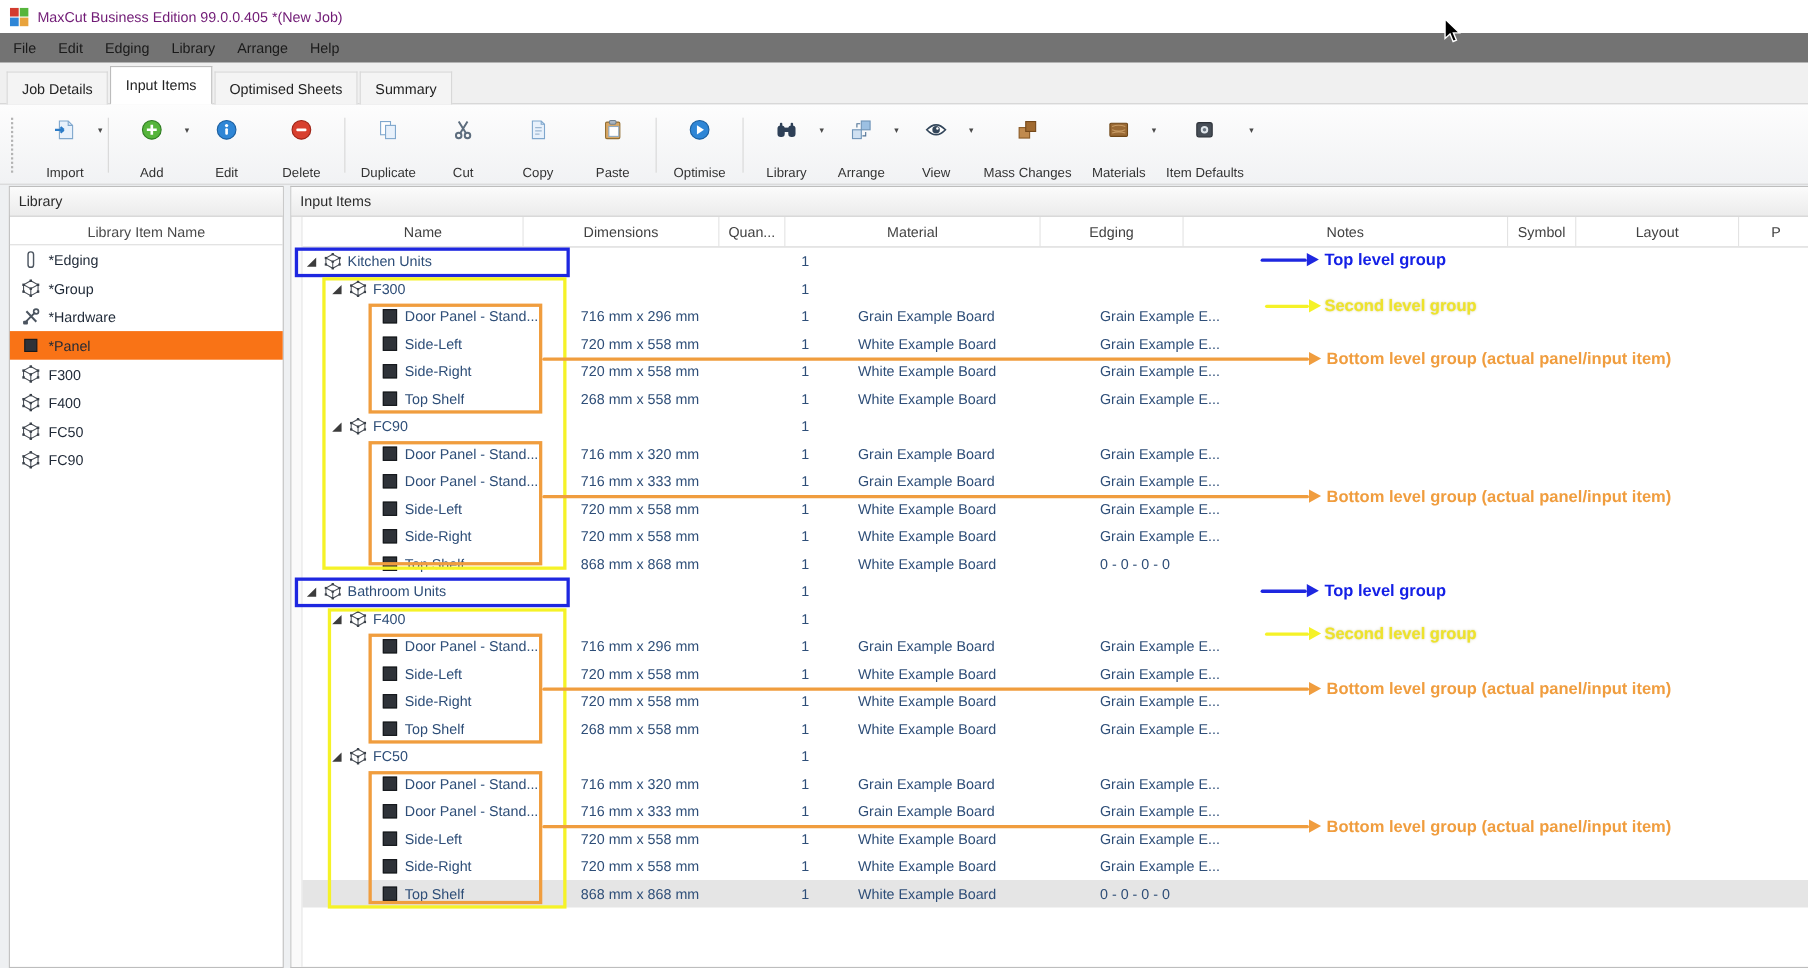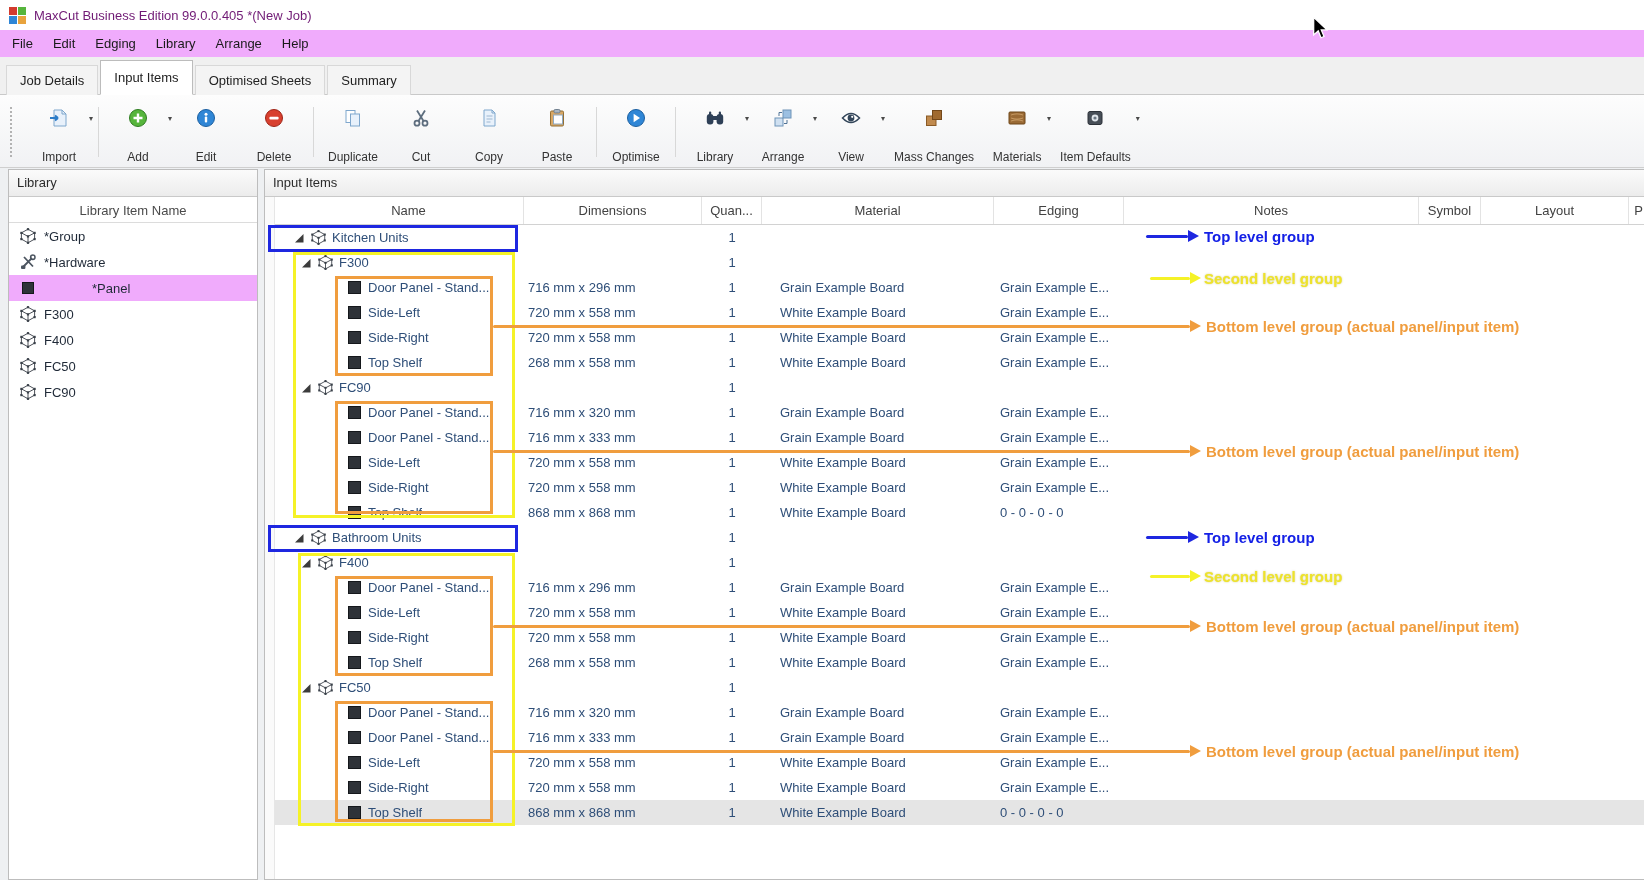--- a/index.html
+++ b/index.html
@@ -3,21 +3,21 @@
 <meta charset="utf-8">
 <style>
   html,body{margin:0;padding:0;background:#9a9a9a;}
   .screen{position:relative;width:1644px;height:880px;background:#f2f3f5;overflow:hidden;
           font-family:"Liberation Sans","DejaVu Sans",sans-serif;font-size:13px;color:#222;}
   
   .titlebar{height:30px;background:#ffffff;display:flex;align-items:center;padding-left:9px;}
   .applogo{width:17px;height:17px;margin-right:8px;flex:none;}
   .titletext{font-size:13px;color:#701a75;}
   
-  .menubar{height:27px;background:#f0abfc;display:flex;align-items:center;padding-left:2px;}
+  .menubar{height:27px;background:#737373;display:flex;align-items:center;padding-left:2px;}
   .menuitem{padding:0 10px;line-height:27px;color:#1a1a1a;cursor:default;}
   
   .tabstrip{height:38px;background:#f0f0f0;border-bottom:1px solid #c9c9c9;display:flex;align-items:flex-end;padding-left:6px;box-sizing:border-box;}
   .tab{height:29px;line-height:29px;padding:0 13px;background:#f4f4f4;border:1px solid #d8d8d8;border-bottom:none;
        margin-right:2px;margin-bottom:-1px;color:#222;position:relative;z-index:1;}
   .tab.active{height:33px;line-height:33px;background:#fff;border-color:#bcbcbc;border-bottom:1px solid #fff;z-index:3;}
   
   .toolbar{height:73px;box-sizing:border-box;background:linear-gradient(#fdfdfd,#f1f2f4);
            border-bottom:1px solid #cfcfcf;display:flex;align-items:stretch;padding:4px 4px 0 10px;}
   .grip{width:5px;margin:8px 8px 10px 0;border-left:2px dotted #b3b3b3;}
@@ -29,33 +29,33 @@
   
   .workspace{position:absolute;top:168px;left:0;right:0;bottom:0;background:#eef0f2;}
   .panel{position:absolute;top:1px;bottom:0;background:#fff;border:1px solid #bdbdbd;box-sizing:border-box;}
   .lib{left:8px;width:250px;}
   .main{left:264px;right:0;border-right:none;}
   .phead{height:27px;box-sizing:border-box;background:linear-gradient(#fbfbfb,#ececec);border-bottom:1px solid #c9c9c9;
          line-height:26px;padding-left:8px;color:#2b2b2b;}
   
   .libcolhead{height:26px;box-sizing:border-box;line-height:27px;text-align:center;color:#4a4a4a;border-bottom:1px solid #dcdcdc;}
   .libitem{height:26px;display:flex;align-items:center;padding-left:10px;color:#1f2937;}
-  .libitem.sel{background:#f0abfc;gap:48px;}
+  .libitem.sel{background:#f97316;}
   .licon{width:18px;height:18px;margin-right:7px;display:flex;align-items:center;justify-content:center;flex:none;}
   
   .gridwrap{position:absolute;left:0;right:0;top:27px;bottom:0;overflow:hidden;}
   .indstrip{position:absolute;left:0;top:0;bottom:0;width:9px;background:#fafafa;border-right:1px solid #e6e6e6;z-index:4;}
   .ghead{margin-left:9px;display:flex;height:28px;box-sizing:border-box;border-bottom:1px solid #d2d2d2;color:#424242;}
   .ghead .h{box-sizing:border-box;border-right:1px solid #e3e3e3;line-height:27px;text-align:center;overflow:hidden;white-space:nowrap;}
-  .hname{width:250px;padding-left:20px;} .hdims{width:178px;} .hqty{width:60px;} .hmat{width:232px;} .hedg{width:130px;}
+  .hname{width:202px;padding-left:20px;} .hdims{width:178px;} .hqty{width:60px;} .hmat{width:232px;} .hedg{width:130px;}
   .hnotes{width:295px;} .hsym{width:62px;} .hlay{width:148px;} .hp{flex:1;text-align:left;padding-left:4px;border-right:none!important;}
   .grow{margin-left:9px;display:flex;height:25px;align-items:center;color:#2e4e78;}
   .grow.sel{background:#e5e5e5;}
   .cname{width:250px;box-sizing:border-box;display:flex;align-items:center;overflow:hidden;white-space:nowrap;}
-  .l1 .cname{padding-left:20px;} .l2 .cname{padding-left:27px;} .l3 .cname{padding-left:74px;}
+  .l1 .cname{padding-left:4px;} .l2 .cname{padding-left:27px;} .l3 .cname{padding-left:74px;}
   .cdims{width:178px;box-sizing:border-box;padding-left:4px;overflow:hidden;white-space:nowrap;}
   .cqty{width:60px;text-align:center;overflow:hidden;}
   .cmat{width:232px;box-sizing:border-box;padding-left:18px;overflow:hidden;white-space:nowrap;}
   .cedg{width:130px;box-sizing:border-box;padding-left:6px;overflow:hidden;white-space:nowrap;}
   .exp{width:11px;margin-right:5px;display:flex;flex:none;}
   .cube{width:17px;height:17px;margin-right:5px;flex:none;}
   .sq{width:11px;height:11px;background:#2e3238;border:1px solid #14171b;margin-right:7px;flex:none;}
   .ntx{overflow:hidden;text-overflow:ellipsis;}
   
   .ann{position:absolute;pointer-events:none;z-index:40;}
@@ -301,20 +301,28 @@
 
   <div class="workspace">
 
     <div class="panel lib">
       <div class="phead">Library</div>
       <div class="libcolhead">Library Item Name</div>
 
       <div class="libitem">
         <span class="licon">
             <svg width="18" height="18" viewBox="0 0 18 18">
+              <rect x="6.5" y="2" width="5" height="14" rx="2.4" fill="#fff" stroke="#4c5560" stroke-width="1.3"></rect>
+            </svg>
+          </span>
+        <span>*Edging</span>
+      </div>
+      <div class="libitem">
+        <span class="licon">
+            <svg width="18" height="18" viewBox="0 0 18 18">
               <use href="#g-cube"></use>
             </svg>
           </span>
         <span>*Group</span>
       </div>
       <div class="libitem">
         <span class="licon">
             <svg width="18" height="18" viewBox="0 0 18 18">
               <path d="M3 15 13 5M5 4l9 9.5" stroke="#4c5560" stroke-width="1.8" fill="none"></path>
               <circle cx="13.8" cy="4.2" r="2.2" fill="none" stroke="#4c5560" stroke-width="1.5"></circle>

